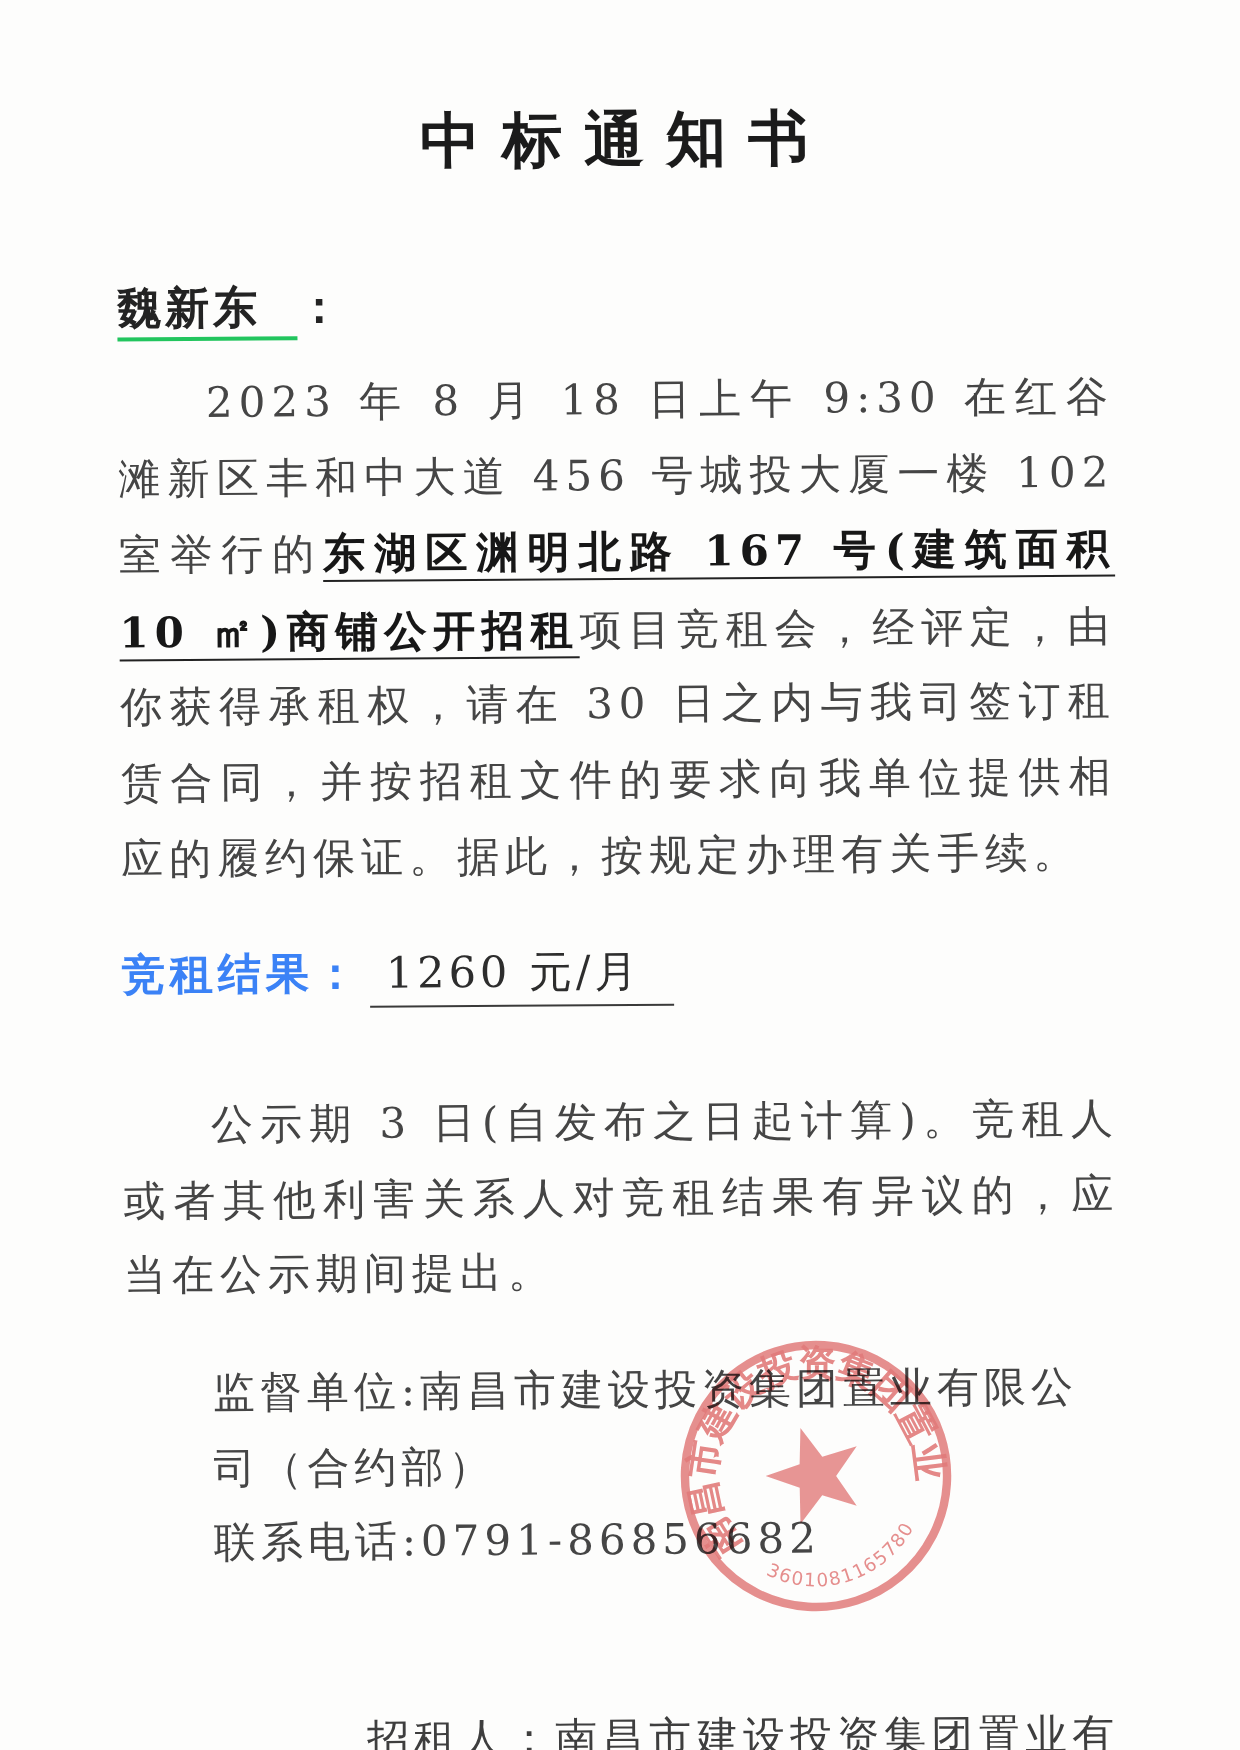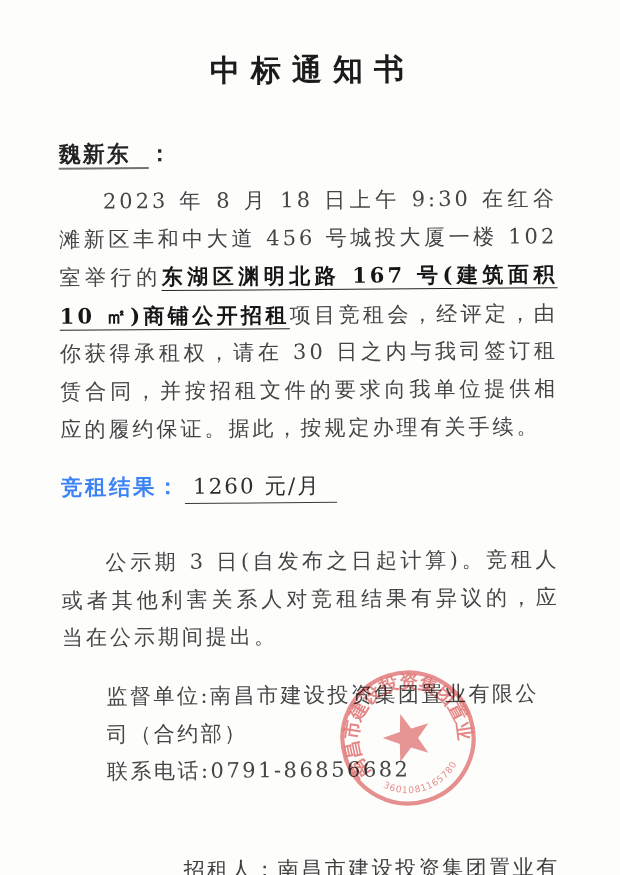--- a/index.html
+++ b/index.html
@@ -33,21 +33,21 @@
     color: #1b1b1b;
   }
   .salutation {
     margin-top: 47px;
     font-size: 22px;
     font-weight: bold;
     color: #232323;
     letter-spacing: 2px;
   }
   .salutation .name {
-    border-bottom: 2px solid #737373;
+    border-bottom: 2px solid #22c55e;
     padding-right: 18px;
     padding-bottom: 1px;
   }
   .para {
     font-size: 21px;
     line-height: 37.6px;
     letter-spacing: 3px;
     text-align: justify;
     color: #454545;
   }

